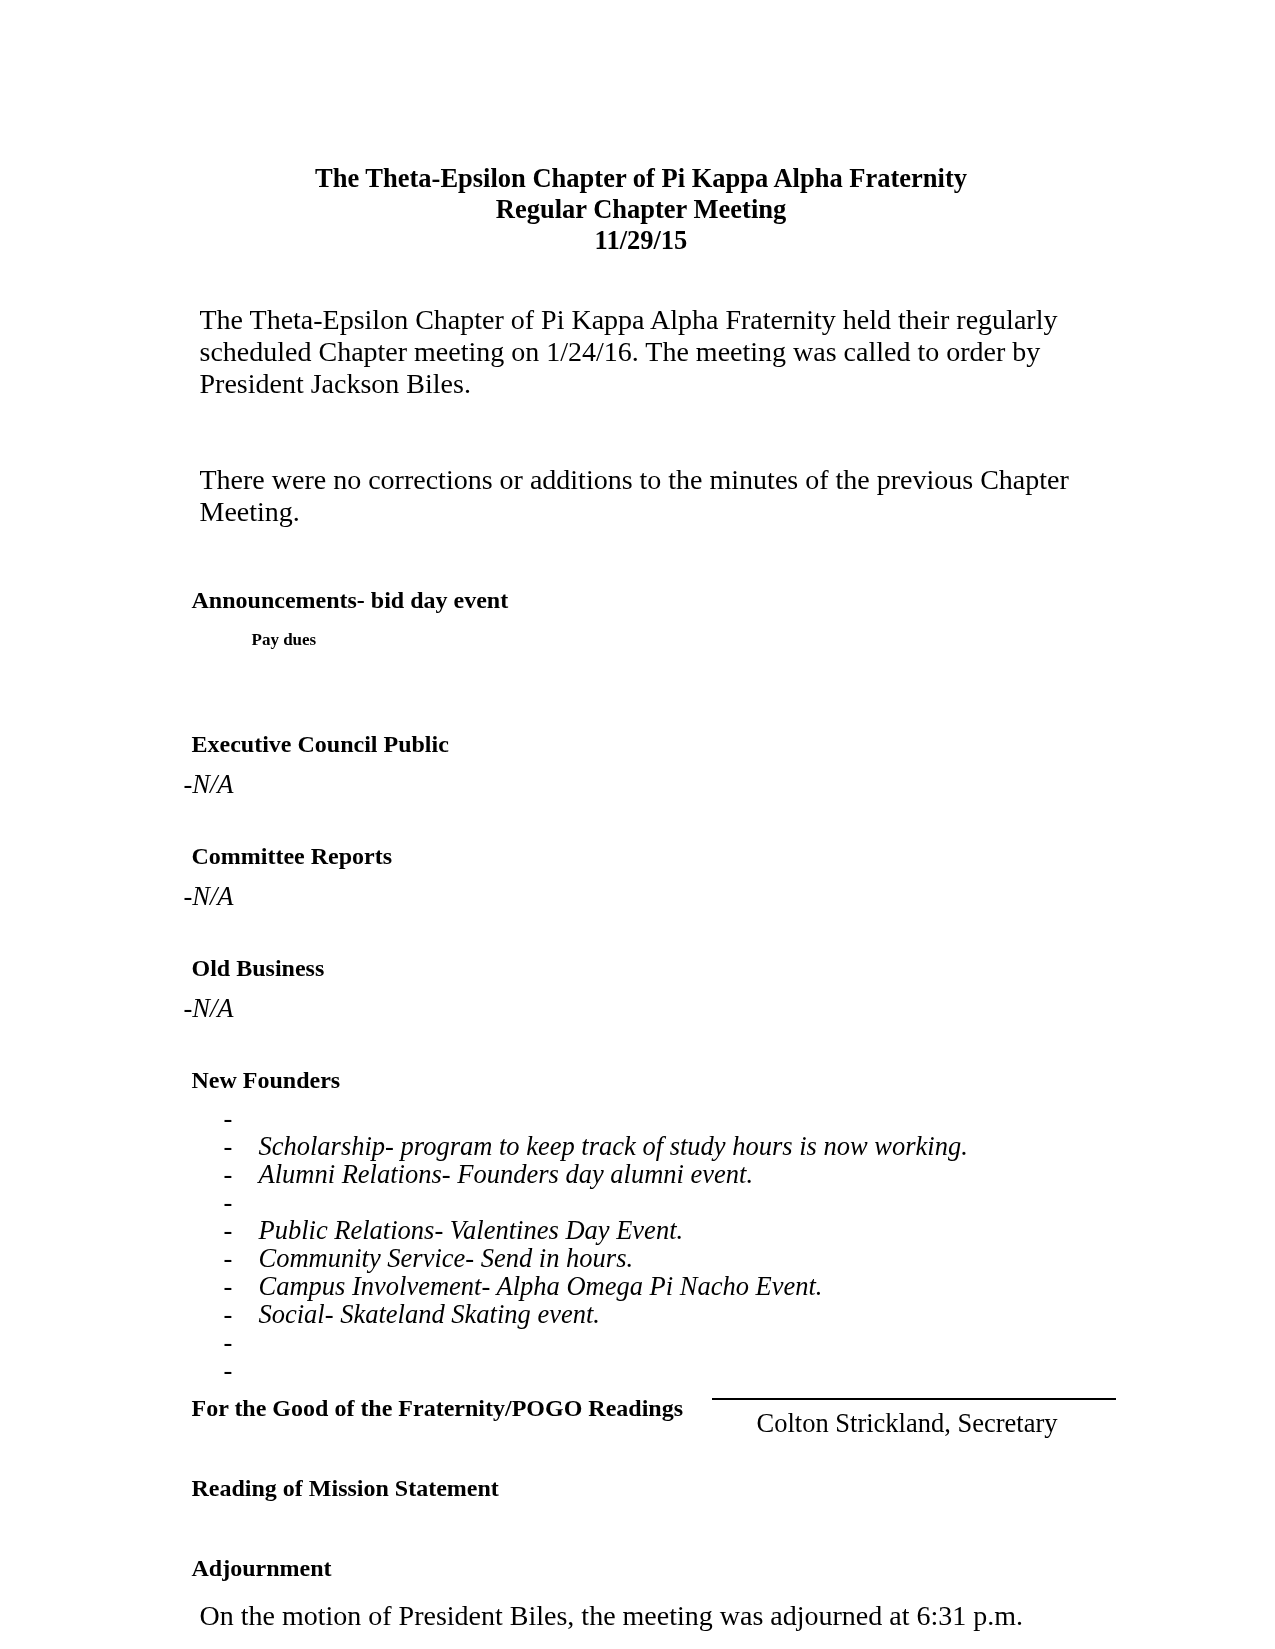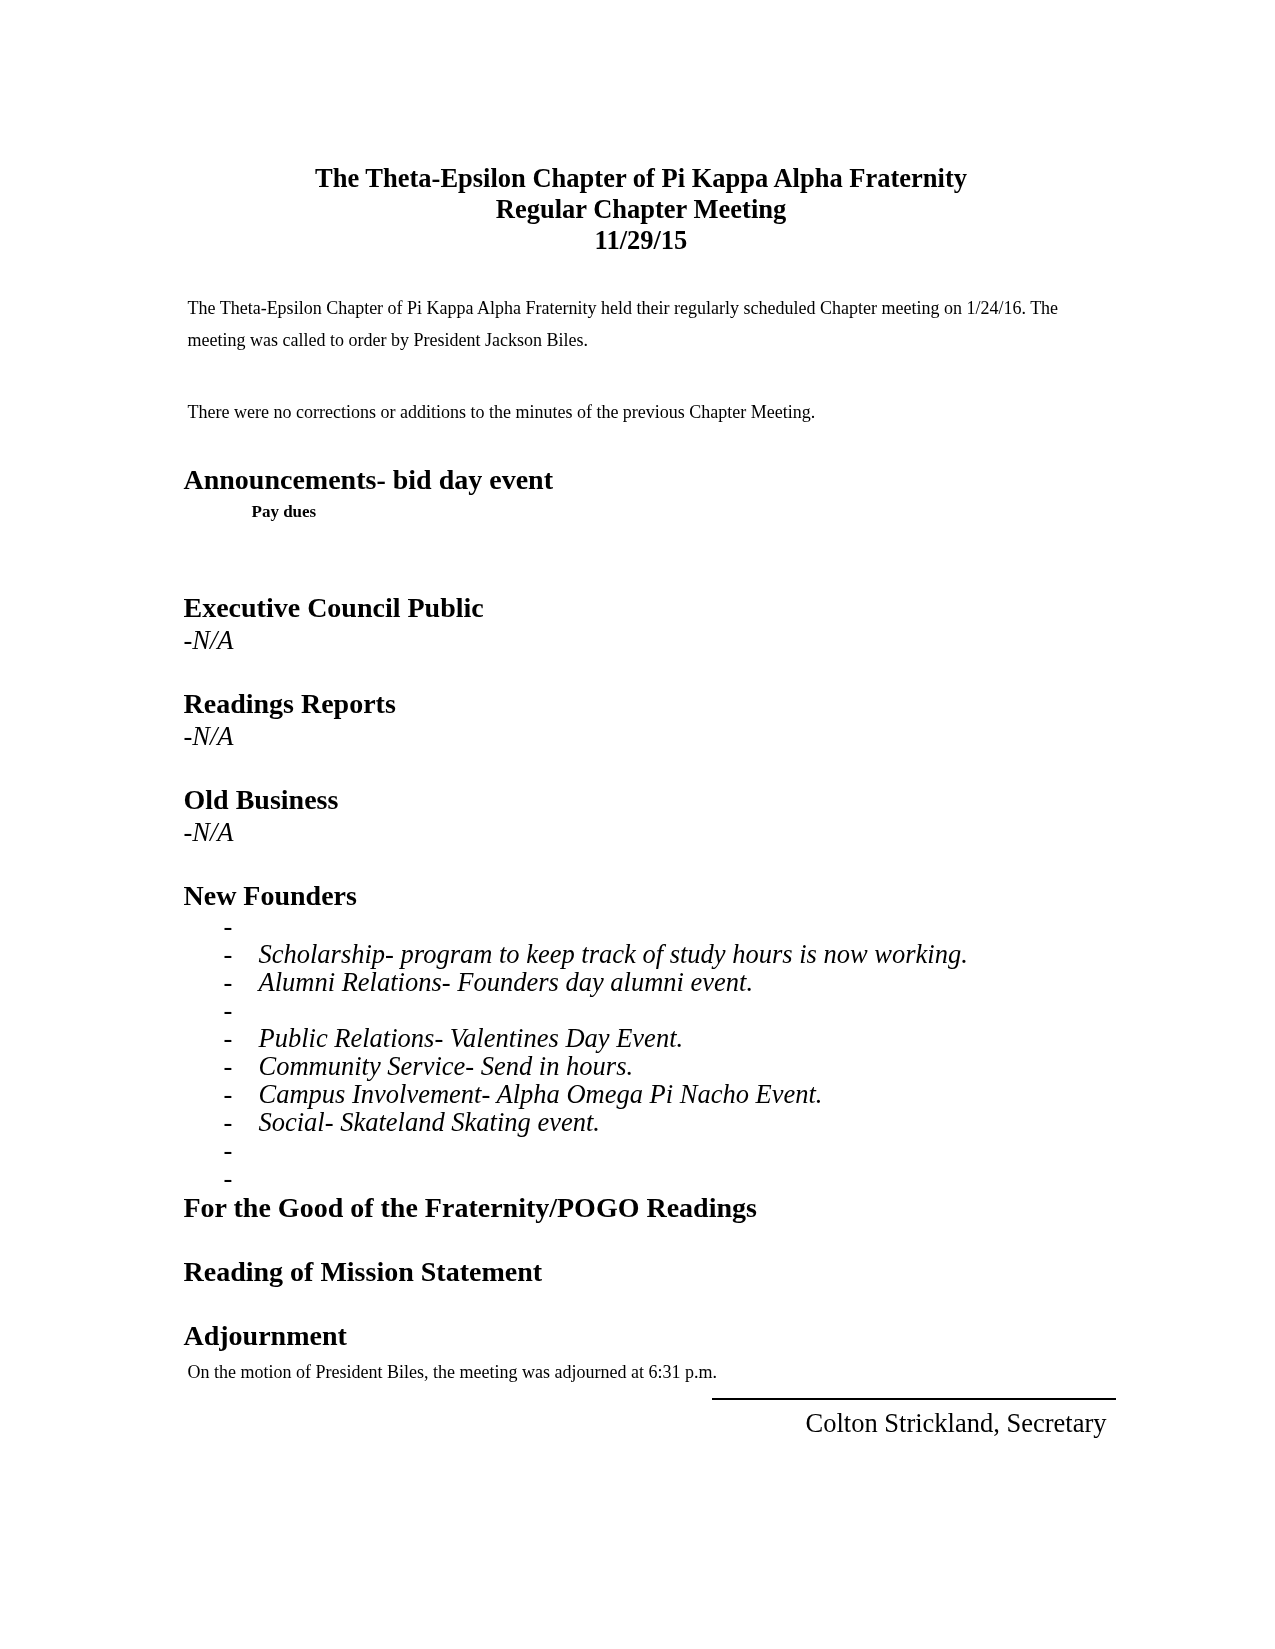--- a/index.html
+++ b/index.html
@@ -37,34 +37,34 @@
     padding: 0;
   }
   .doc-title .line {
     display: block;
     white-space: nowrap;
   }
   .title-block {
     padding-top: 163px;
   }
   p.para {
-    font-size: 18px;
-    line-height: 32px;
-    margin: 4px;
+    font-size: 28px;
+    line-height: 32px;
+    margin: 16px;
     padding: 0;
     text-align: left;
   }
   .spacer-line {
     height: 32px;
   }
   h2.heading {
-    font-size: 28px;
+    font-size: 24px;
     line-height: 32px;
     font-weight: bold;
-    margin: 0;
+    margin: 8px;
     padding: 0;
   }
   .na {
     font-size: 26.5px;
     line-height: 32px;
     font-style: italic;
     margin: 0;
     padding: 0;
   }
   .subline {
@@ -107,21 +107,21 @@
   .sig-line {
     position: absolute;
     left: 671px;
     top: 0;
     width: 404px;
     height: 0;
     border-top: 2px solid #000000;
   }
   .sig-name {
     position: absolute;
-    left: 689px;
+    left: 640px;
     top: 9px;
     width: 500px;
     text-align: left;
     font-size: 26.5px;
     line-height: 32px;
     padding-left: 76px;
     box-sizing: border-box;
   }
 </style>
 </head>
@@ -152,21 +152,21 @@
     <p class="subline">Pay dues</p>
 
     <div class="spacer-line"></div>
     <div class="spacer-line"></div>
 
     <h2 class="heading">Executive Council Public</h2>
     <p class="na">-N/A</p>
 
     <div class="spacer-line"></div>
 
-    <h2 class="heading">Readings Reports</h2>
+    <h2 class="heading">Committee Reports</h2>
     <p class="na">-N/A</p>
 
     <div class="spacer-line"></div>
 
     <h2 class="heading">Old Business</h2>
     <p class="na">-N/A</p>
 
     <div class="spacer-line"></div>
 
     <h2 class="heading">New Founders</h2>

